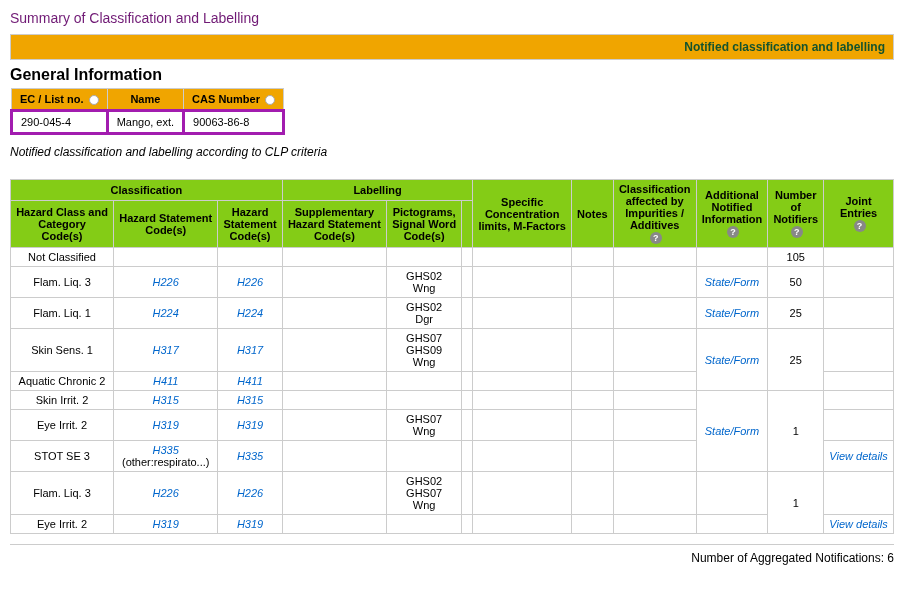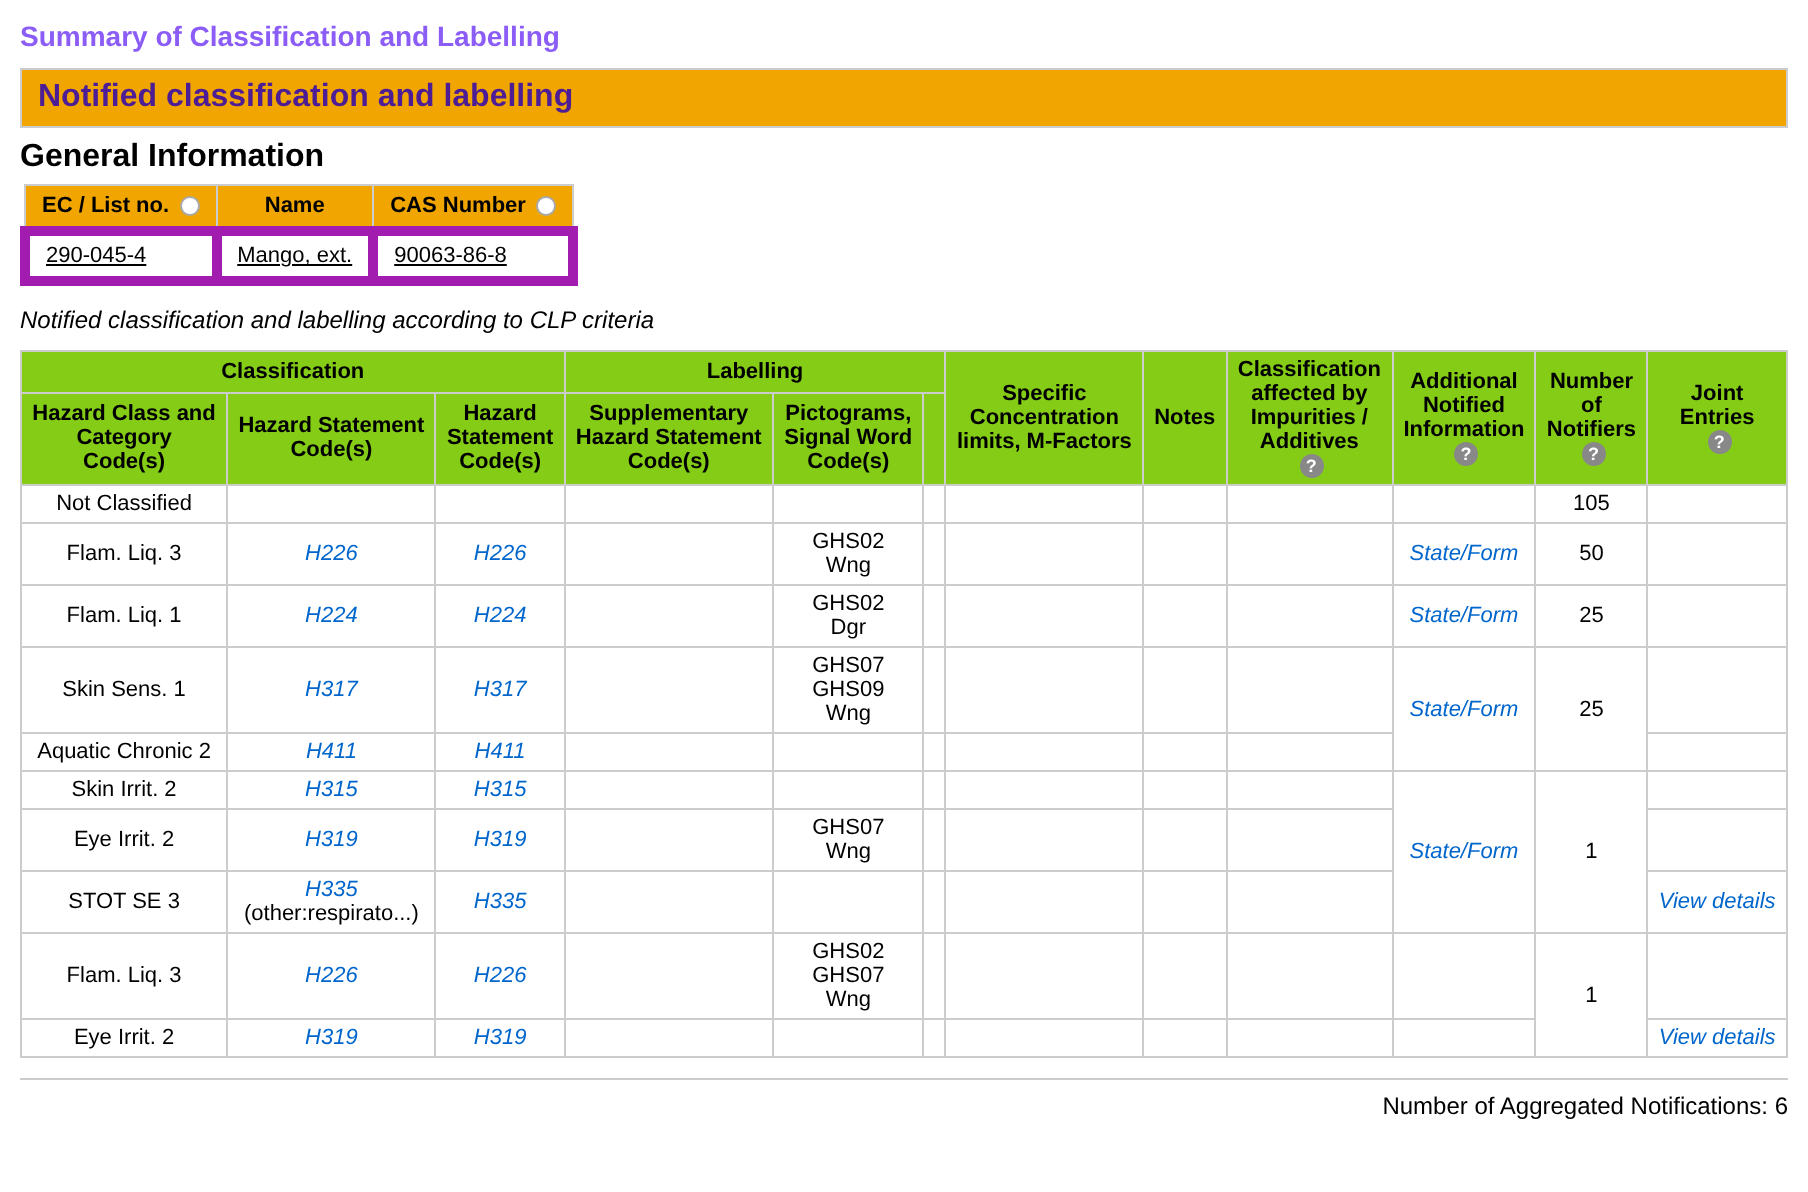--- a/index.html
+++ b/index.html
@@ -6,66 +6,66 @@
     body {
       font-family: Arial, sans-serif;
       font-size: 12px;
       background: #fff;
       color: #000;
       padding: 10px;
       width: 904px;
     }
     h2.page-title {
       font-size: 14px;
-      font-weight: bold;
+      font-weight: normal;
       margin-bottom: 8px;
-      color: #8b5cf6;
+      color: #701a75;
     }
     .notified-header {
       background: #f0a500;
-      color: #4c1d95;
+      color: #14532d;
       font-weight: bold;
       padding: 5px 8px;
-      font-size: 16px;
+      font-size: 12px;
+      text-align: right;
     }
     .general-info-label {
       font-weight: bold;
       font-size: 16px;
       margin: 6px 0 4px 0;
     }
     .info-table {
       border-collapse: collapse;
       margin-bottom: 10px;
     }
     .info-table th {
       background: #f0a500;
       border: 1px solid #ccc;
       padding: 4px 8px;
       text-align: center;
       font-size: 11px;
     }
     .info-table td {
-      border: 5px solid #a21caf;
+      border: 3px solid #a21caf;
       padding: 4px 8px;
       font-size: 11px;
-      text-decoration: underline;
     }
     .sort-icon {
       display: inline-block;
       width: 10px;
       height: 10px;
       background: #fff;
       border-radius: 50%;
       border: 1px solid #aaa;
       margin-left: 2px;
       vertical-align: middle;
     }
     .criteria-label {
       font-size: 12px;
-      margin: 8px 0 8px 0;
+      margin: 8px 0 20px 0;
       font-style: italic;
     }
     .main-table {
       border-collapse: collapse;
       width: 100%;
       font-size: 11px;
     }
     .main-table th, .main-table td {
       border: 1px solid #ccc;
       padding: 3px 5px;

